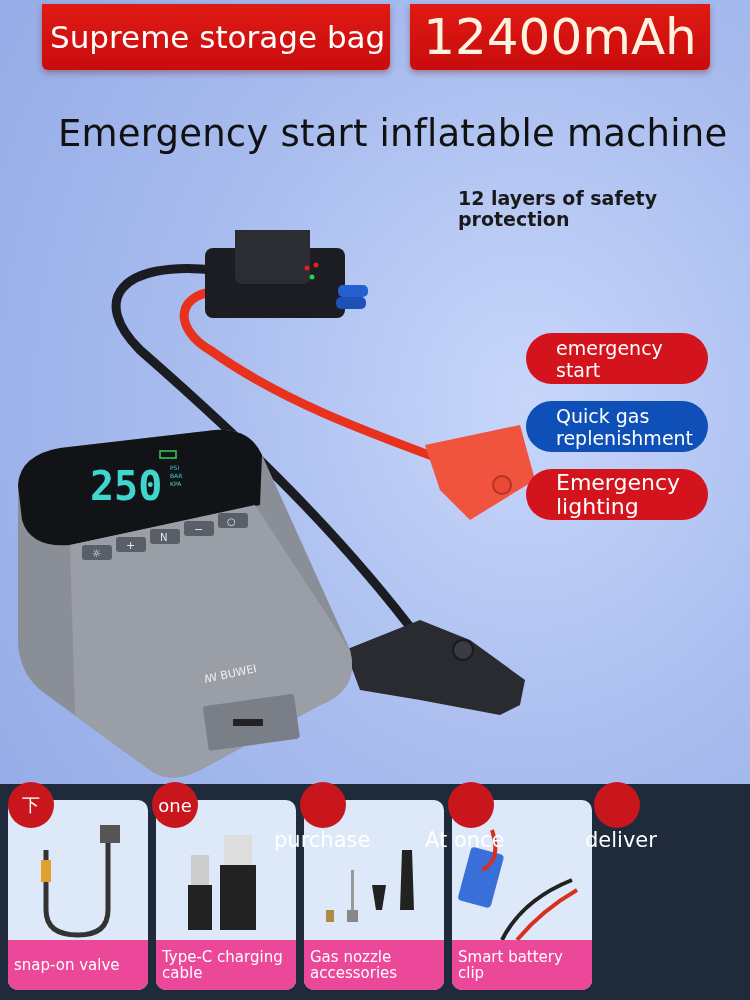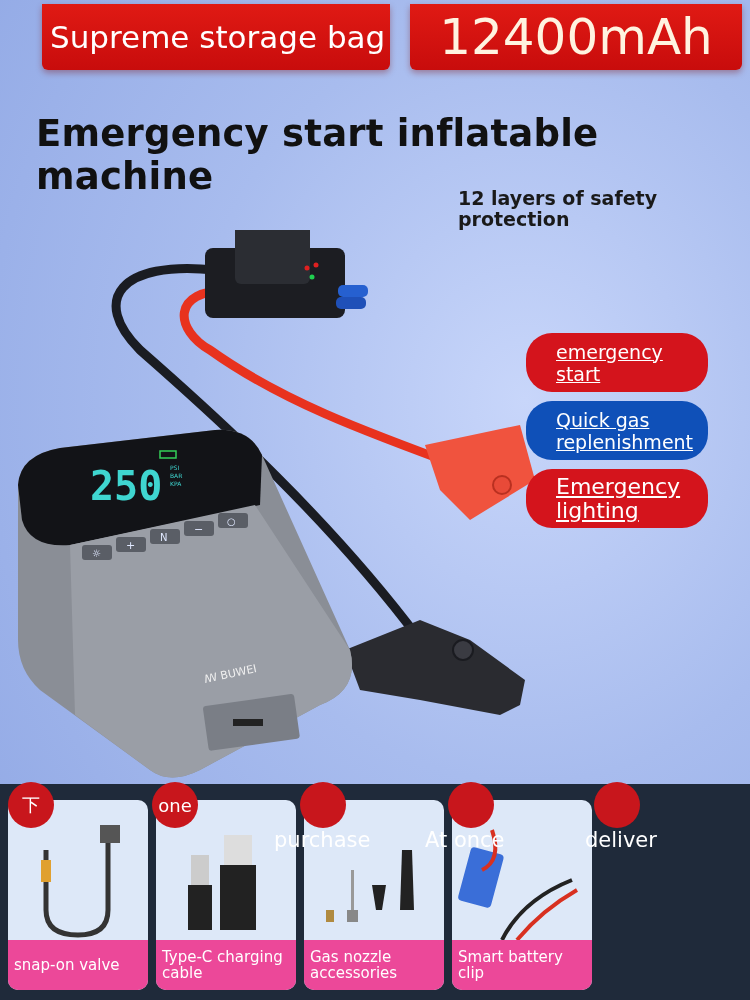--- a/index.html
+++ b/index.html
@@ -2,25 +2,25 @@
 <html><head>
 <meta charset="utf-8">
 <style>
   * { box-sizing: border-box; margin: 0; padding: 0; }
   body { width: 750px; height: 1000px; overflow: hidden; font-family: "DejaVu Sans", sans-serif; background: #a9bdf0; }
   .page { position: relative; width: 750px; height: 1000px; overflow: hidden;
     background: radial-gradient(ellipse at 70% 40%, #c8d6fa 0%, #a8bcee 45%, #8ea6e4 100%); }
   .top-badge { position: absolute; top: 4px; height: 66px; background: linear-gradient(180deg,#e01a14 0%,#c80c0c 100%);
     border-radius: 0 0 6px 6px; color: #fff; box-shadow: 0 3px 6px rgba(120,0,0,0.35); display: flex; align-items: center; }
   .badge-left { left: 42px; width: 348px; font-size: 31px; padding-left: 8px; }
-  .badge-right { left: 410px; width: 332px; font-size: 50px; justify-content: center; color: #fff3e0; }
-  .headline { position: absolute; left: 36px; top: 112px; font-size: 37px; color: #111; letter-spacing: 0.2px; font-weight: bold; }
+  .badge-right { left: 410px; width: 300px; font-size: 50px; justify-content: center; color: #fff3e0; }
+  .headline { position: absolute; left: 58px; top: 112px; font-size: 37px; color: #111; letter-spacing: 0.2px; }
   .safety { position: absolute; left: 458px; top: 188px; font-size: 19px; line-height: 21px; color: #1a1a1a; width: 220px; font-weight: bold; }
-  .pill { position: absolute; left: 526px; width: 182px; height: 59px; border-radius: 26px; color: #fff;
-    display: flex; align-items: center; padding-left: 30px; font-size: 19px; line-height: 22px; text-decoration: underline; }
+  .pill { position: absolute; left: 526px; width: 182px; height: 51px; border-radius: 26px; color: #fff;
+    display: flex; align-items: center; padding-left: 30px; font-size: 19px; line-height: 22px; }
   .pill.red { background: #d4141c; }
   .pill.blue { background: #0f50b8; }
   .pill.big { font-size: 22px; line-height: 24px; }
   .device-area { position: absolute; left: 0; top: 230px; width: 540px; height: 560px; }
   .bottom { position: absolute; left: 0; top: 784px; width: 750px; height: 216px; background: #1f2a3a; }
   .card { position: absolute; top: 800px; width: 140px; height: 190px; background: #dde8f8; border-radius: 10px; overflow: hidden; }
   .card .label { position: absolute; left: 0; bottom: 0; width: 100%; height: 50px; background: #ec4899; color: #fff;
     font-size: 15px; line-height: 16px; display: flex; align-items: center; padding-left: 6px; }
   .circle { position: absolute; top: 782px; width: 46px; height: 46px; border-radius: 50%; background: #c8161c; color: #fff;
     display: flex; align-items: center; justify-content: center; font-size: 18px; }

